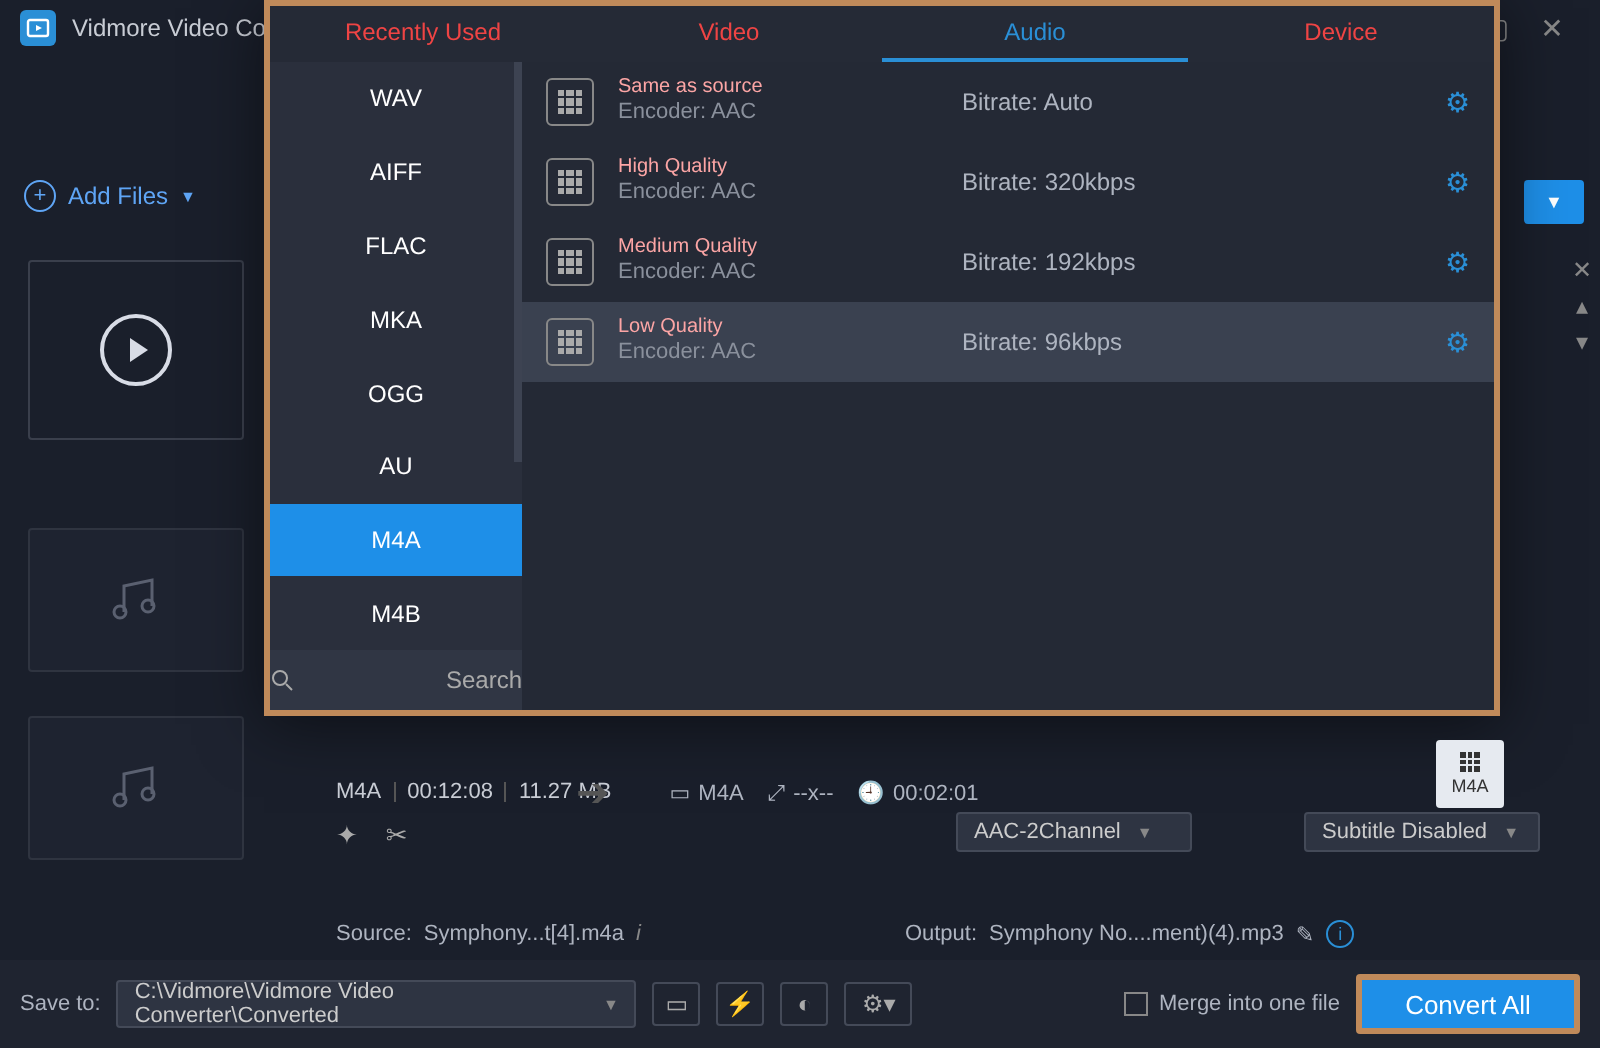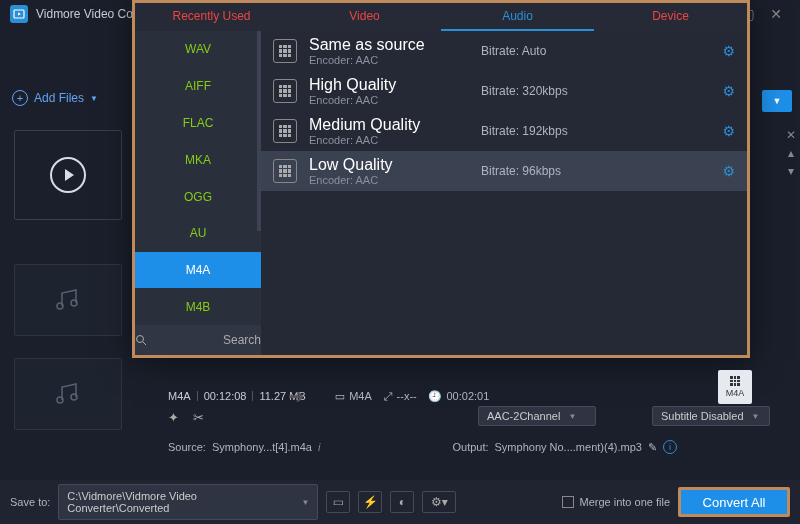--- a/index.html
+++ b/index.html
@@ -25,33 +25,33 @@
 .music-thumb.one { left: 14px; top: 264px; }
 .music-thumb.two { left: 14px; top: 358px; }
 
 .overlay-shadow { position: absolute; left: 132px; top: 0; width: 618px; height: 358px; box-shadow: 0 4px 30px rgba(0,0,0,.5); background: #252a36; border: 3px solid #c08a5a; border-top: 3px solid #c08a5a; }
 .overlay-tabs { height: 28px; display: flex; }
 .overlay-tab { flex: 1; text-align: center; line-height: 26px; font-size: 12px; color: #ef4444; cursor: pointer; }
 .overlay-tab.active { color: #2a8fd6; border-bottom: 2px solid #2a8fd6; }
 
 .overlay-body { display: flex; height: calc(100% - 28px); }
 .fmt-sidebar { width: 126px; background: #2a2f3c; display: flex; flex-direction: column; position: relative; }
-.fmt-item { height: 42px; display: flex; align-items: center; justify-content: center; font-size: 12px; color: #84cc16; cursor: pointer; position: relative; }
+.fmt-item { height: 42px; display: flex; align-items: center; justify-content: center; font-size: 12px; color: #ffffff; cursor: pointer; position: relative; }
 .fmt-item.active { background: #1e8fe8; color: #fff; }
 .fmt-track { position: absolute; right: 0; top: 0; width: 4px; height: 200px; background: #3d4352; }
 .fmt-search { margin-top: auto; height: 34px; display: flex; align-items: center; justify-content: space-between; gap: 8px; background: #303644; color: #aaa; font-size: 12px; cursor: text; }
 
 .profiles { flex: 1; background: #242935; overflow: auto; }
 .profile-row { display: flex; align-items: center; height: 40px; padding: 0 12px; gap: 12px; cursor: pointer; }
 .profile-row.sel { background: #3a4150; }
 .profile-icon { width: 24px; height: 24px; border: 1px solid #888; border-radius: 3px; display: flex; align-items: center; justify-content: center; flex-shrink: 0; }
 .profile-icon .bars { width: 12px; height: 12px; display: grid; grid-template-columns: repeat(3,1fr); grid-template-rows: repeat(3,1fr); gap: 1px; }
 .profile-icon .bars span { background: #aaa; }
 .profile-text { flex: 0 0 160px; line-height: 1.2; }
-.profile-text .pname { color: #ffffff; font-size: 16px; }
+.profile-text .pname { color: #fca5a5; font-size: 10px; }
 .profile-text .penc { color: #8a909c; font-size: 11px; }
 .profile-bitrate { flex: 1; color: #aeb4c0; font-size: 12px; }
 .profile-gear { color: #2a8fd6; font-size: 14px; cursor: pointer; }
 
 .convert-dd { position: absolute; right: 8px; top: 90px; width: 30px; height: 22px; background: #1e8fe8; display: flex; align-items: center; justify-content: center; color: #fff; font-size: 9px; border-radius: 2px; }
 
 .item-row { position: absolute; left: 168px; top: 384px; right: 48px; display: flex; align-items: center; gap: 12px; font-size: 11px; color: #aeb4c0; }
 .item-row .arrow { font-size: 20px; color: #555; margin: 0 18px; }
 .chip { display: inline-flex; align-items: center; gap: 4px; }
 .target-tile { position: absolute; right: 48px; top: 370px; width: 34px; height: 34px; display: flex; flex-direction: column; align-items: center; justify-content: center; background: #e6eaf0; color: #333; font-size: 9px; border-radius: 2px; }
@@ -61,26 +61,26 @@
 .selects-row { position: absolute; left: 430px; top: 406px; display: flex; gap: 8px; }
 .sel-box { height: 20px; background: #2e3442; border: 1px solid #444a58; border-radius: 2px; padding: 0 8px; display: flex; align-items: center; gap: 8px; font-size: 11px; color: #ccc; cursor: pointer; margin-left: 48px; }
 .sel-box .chev { font-size: 8px; color: #888; }
 
 .tools-row { position: absolute; left: 168px; top: 410px; display: flex; gap: 14px; color: #aaa; }
 .tools-row span { cursor: pointer; font-size: 13px; }
 
 .file-info { position: absolute; left: 168px; top: 390px; font-size: 11px; color: #c8ccd4; display: flex; align-items: center; gap: 6px; }
 .vline { width: 1px; height: 10px; background: #555; }
 
-.src-out { position: absolute; left: 168px; top: 440px; font-size: 11px; color: #aeb4c0; display: flex; gap: 48px; width: 580px; }
+.src-out { position: absolute; left: 168px; top: 460px; font-size: 11px; color: #aeb4c0; display: flex; gap: 48px; width: 580px; }
 .src-out .pair { display: flex; align-items: center; gap: 6px; }
 .info-i { width: 14px; height: 14px; border: 1px solid #2a8fd6; border-radius: 50%; display: inline-flex; align-items: center; justify-content: center; color: #2a8fd6; font-size: 9px; }
 
 .bottombar { position: absolute; left: 0; bottom: 0; right: 0; height: 44px; background: #1f2430; display: flex; align-items: center; padding: 0 10px; gap: 8px; font-size: 11px; }
-.path-box { flex: 0 0 260px; height: 36px; background: #2e3442; border: 1px solid #444a58; border-radius: 2px; display: flex; align-items: center; padding: 0 8px; color: #ccc; }
+.path-box { flex: 0 0 260px; height: 24px; background: #2e3442; border: 1px solid #444a58; border-radius: 2px; display: flex; align-items: center; padding: 0 8px; color: #ccc; }
 .path-box .chev { margin-left: auto; font-size: 8px; color: #888; }
 .bb-icon { width: 24px; height: 22px; border: 1px solid #444a58; border-radius: 2px; display: flex; align-items: center; justify-content: center; color: #aaa; cursor: pointer; font-size: 12px; }
 .merge-chk { display: flex; align-items: center; gap: 6px; margin-left: auto; cursor: pointer; }
 .merge-chk .box { width: 12px; height: 12px; border: 1px solid #888; }
 .convert-btn { width: 112px; height: 30px; background: #1e8fe8; color: #fff; display: flex; align-items: center; justify-content: center; font-size: 13px; border-radius: 2px; cursor: pointer; border: 3px solid #c08a5a; }
 </style>
 </head>
 <body>
 
 <div class="titlebar">

